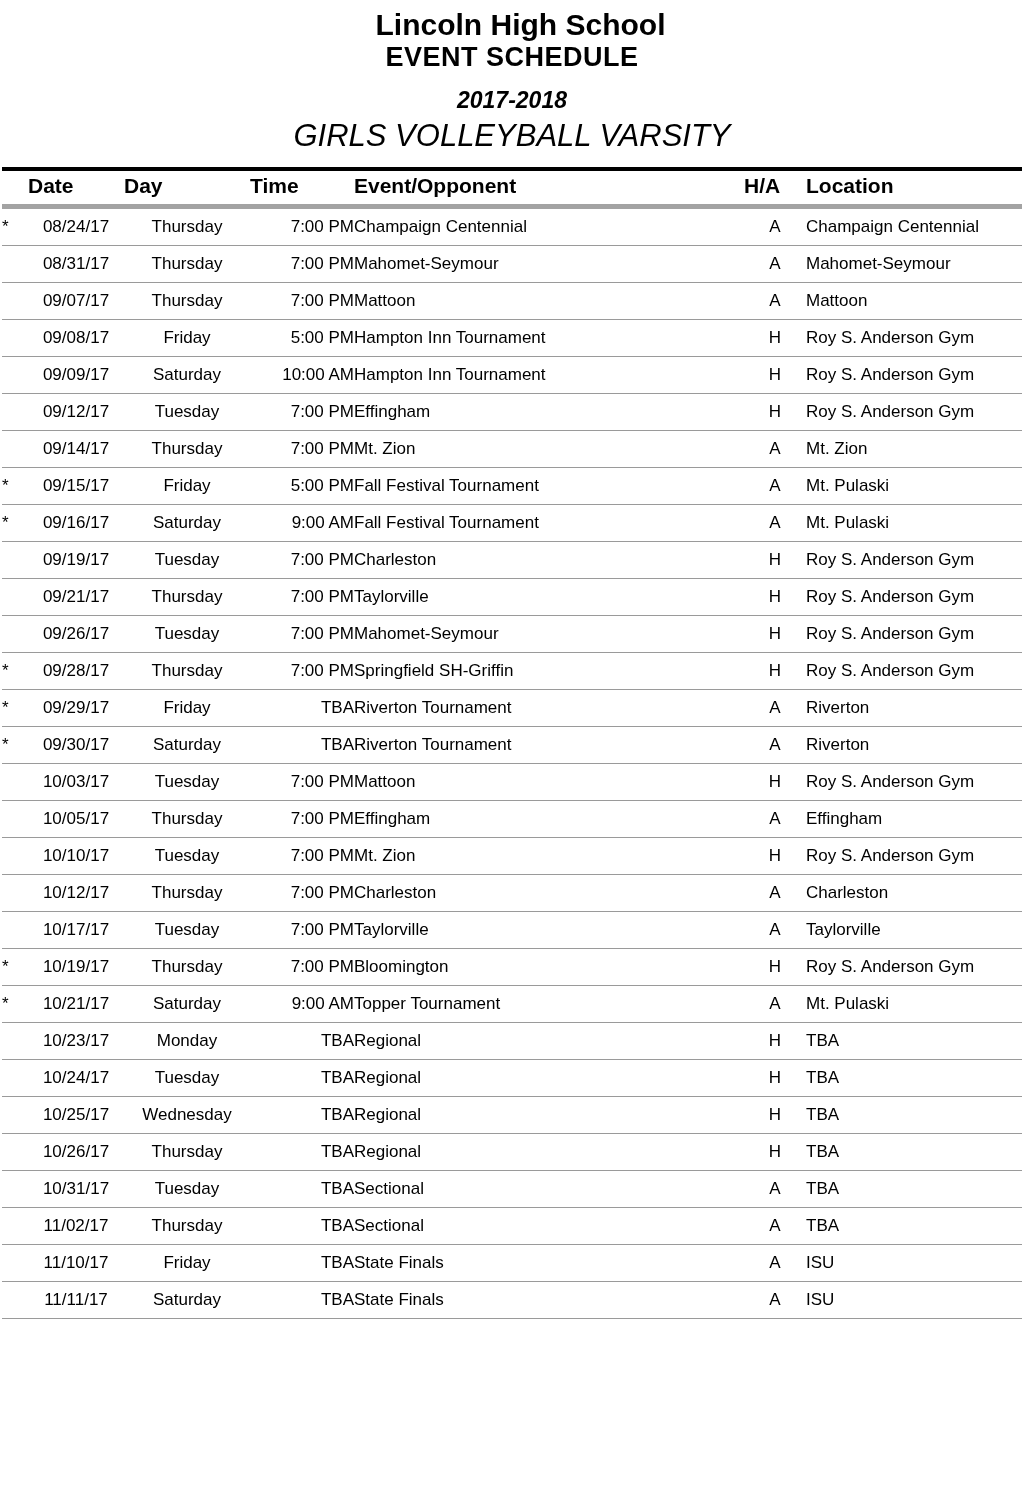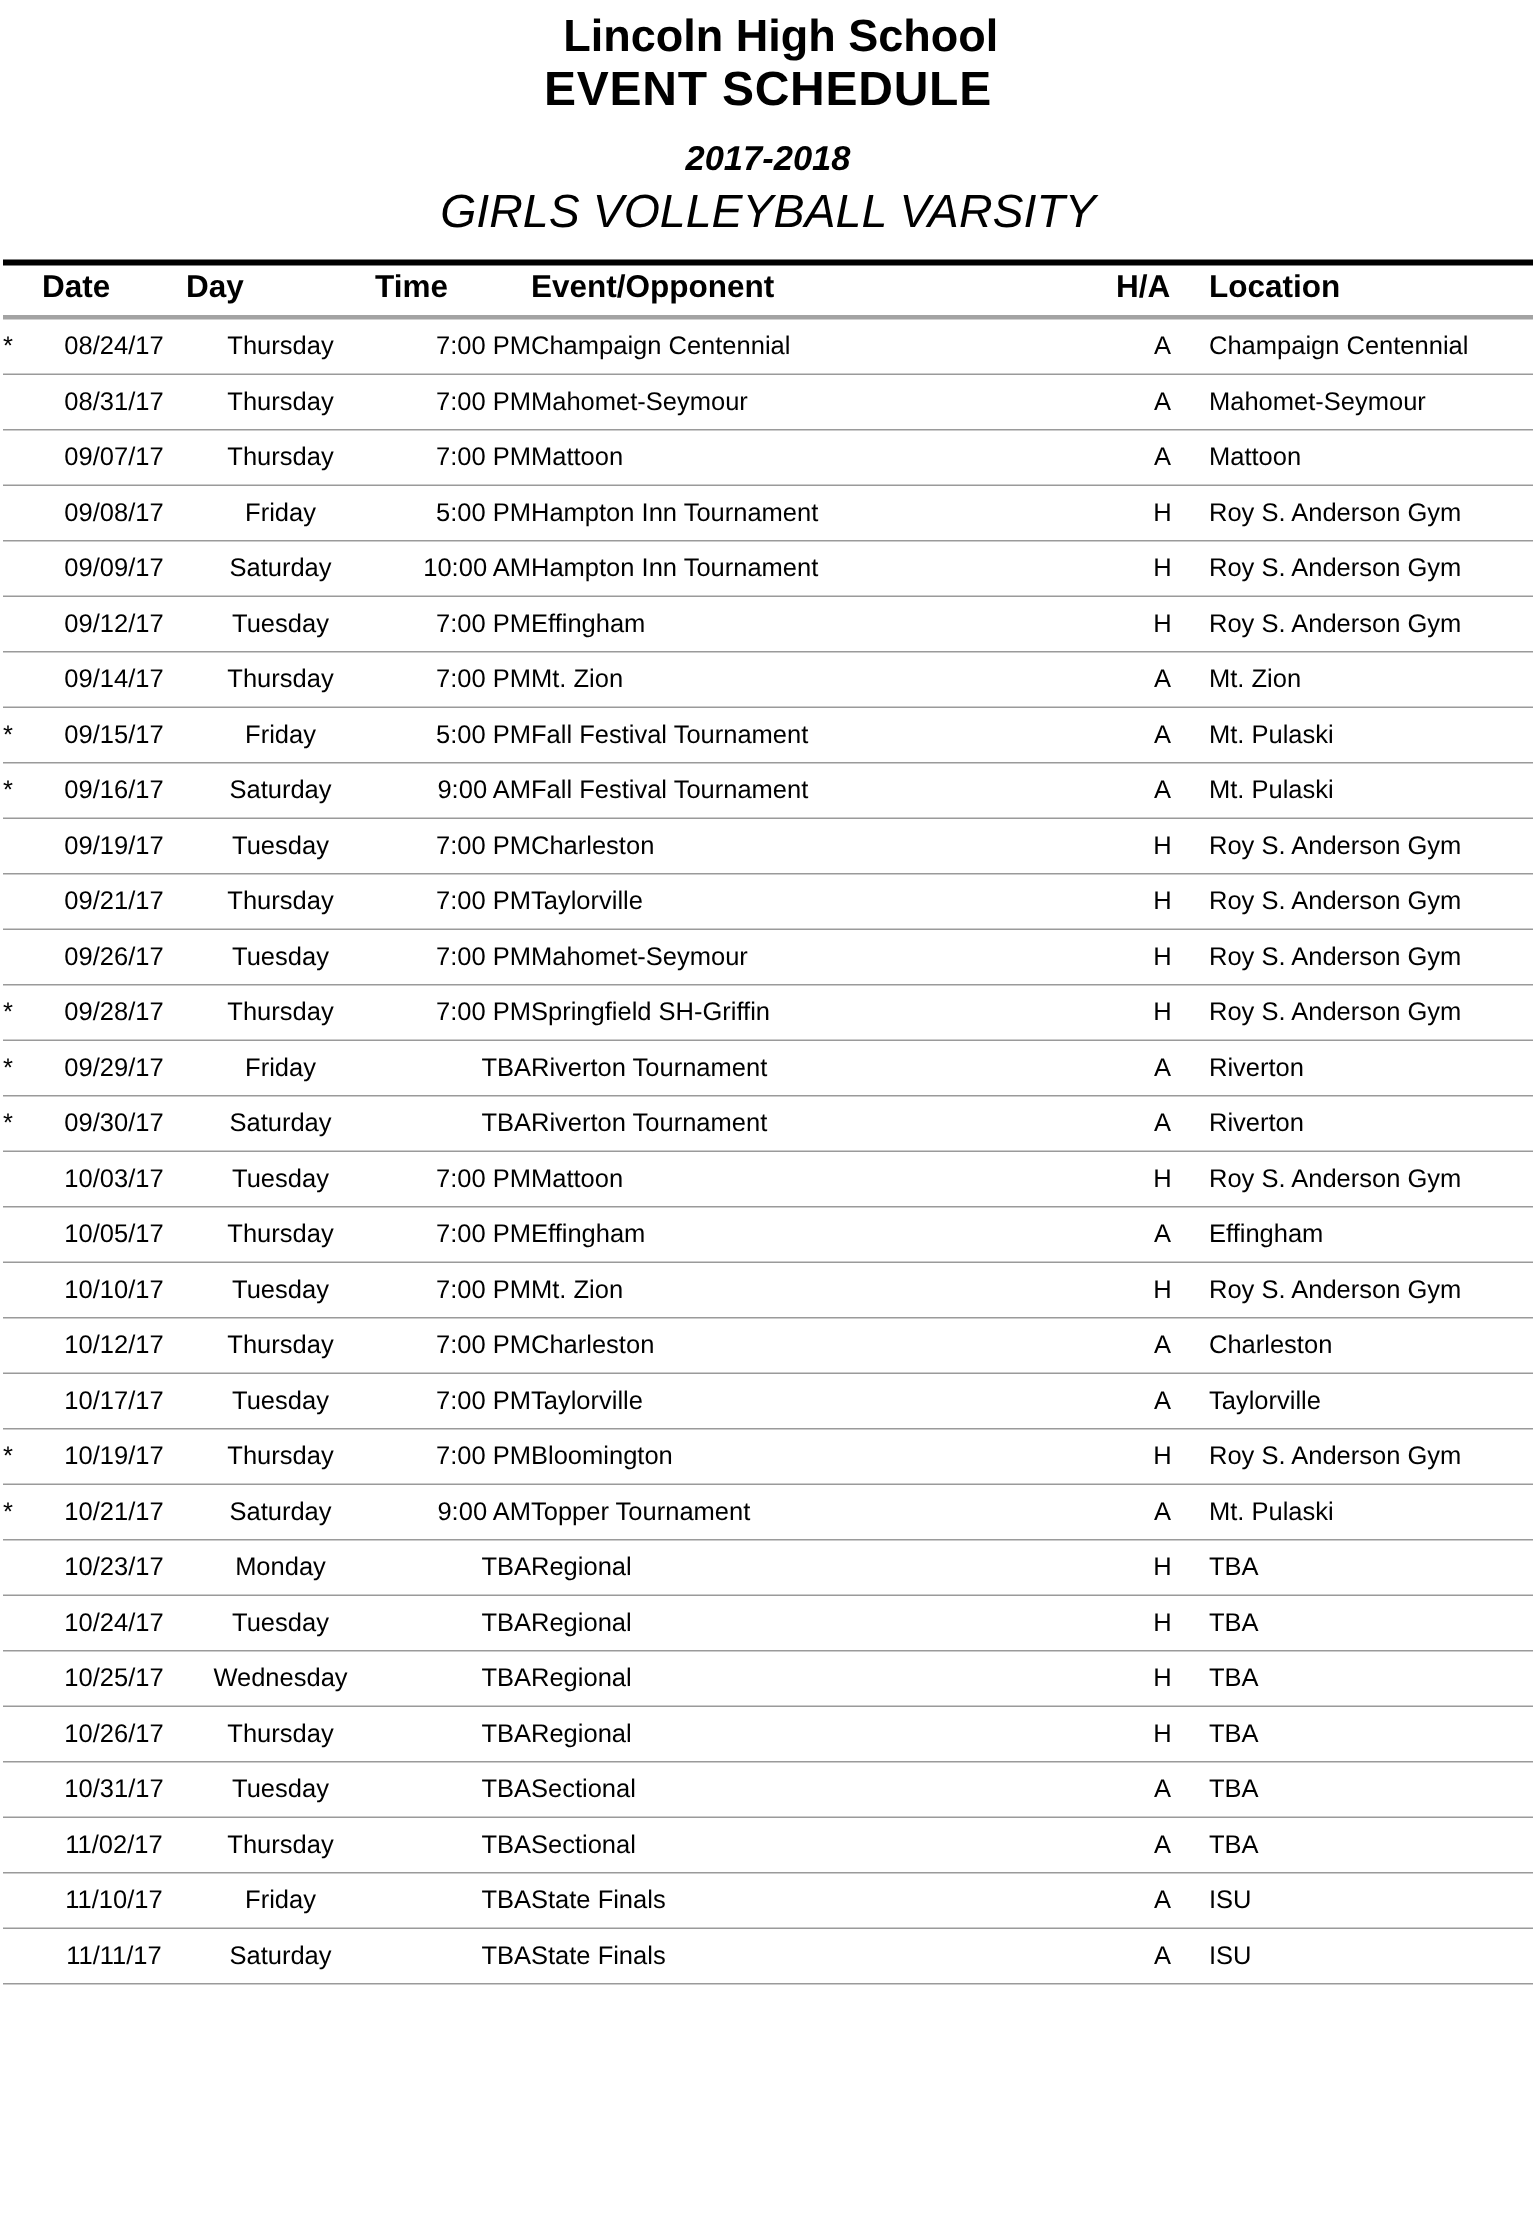--- a/index.html
+++ b/index.html
@@ -26,21 +26,21 @@
     padding-top: 8px;
   }
   .school-name {
     font-size: 30px;
     font-weight: bold;
     line-height: 1.12;
     letter-spacing: 0px;
     padding-left: 17px;
   }
   .doc-title {
-    font-size: 32px;
+    font-size: 27px;
     font-weight: bold;
     line-height: 1.12;
     letter-spacing: 0.5px;
   }
   .season {
     font-size: 23px;
     font-weight: bold;
     font-style: italic;
     line-height: 1.3;
     margin-top: 14px;
@@ -59,21 +59,21 @@
     width: 1020px;
     margin: 0 2px;
     border-collapse: collapse;
     table-layout: fixed;
   }
   table.schedule thead th {
     font-size: 21px;
     font-weight: bold;
     text-align: left;
     padding: 3px 0 6px 0;
-    border-bottom: 3px solid #a3a3a3;
+    border-bottom: 5px solid #a3a3a3;
     vertical-align: bottom;
     margin-top: 38px;
   }
   table.schedule tbody td {
     font-size: 17px;
     padding: 8px 0 8px 0;
     vertical-align: middle;
     border-bottom: 1px solid #9a9a9a;
     white-space: nowrap;
   }

